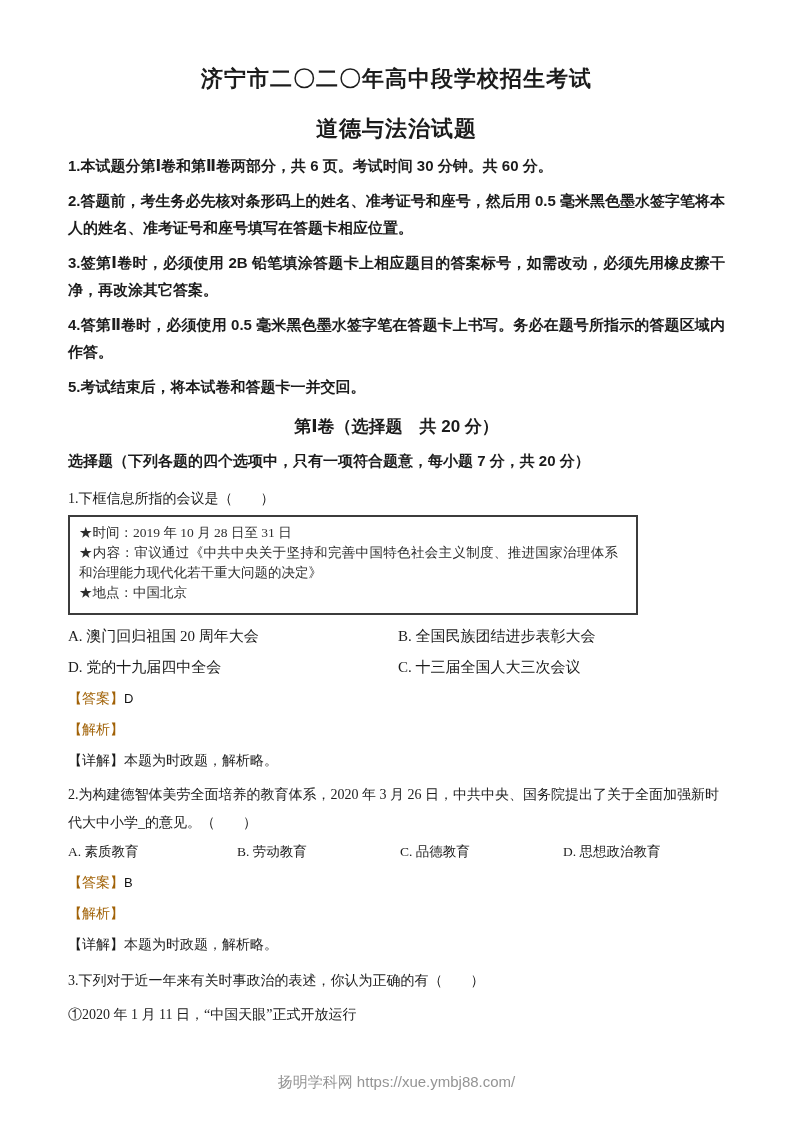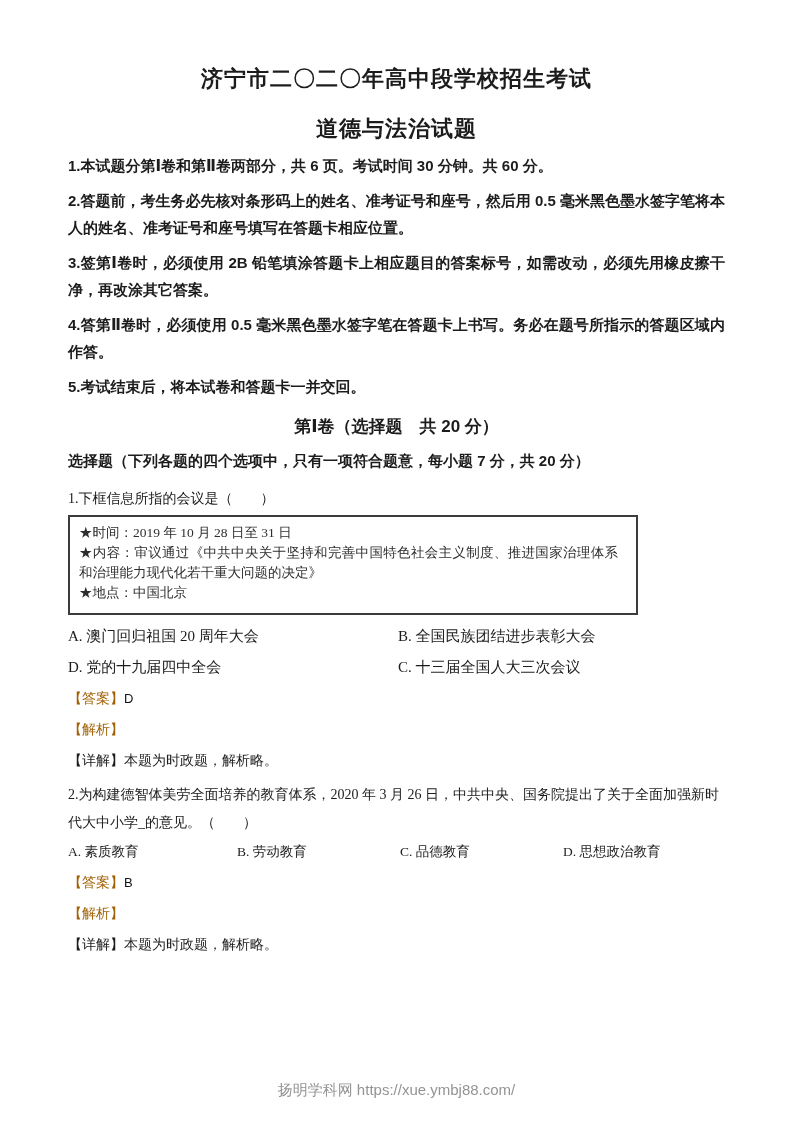--- a/index.html
+++ b/index.html
@@ -104,21 +104,21 @@
   }
   .detail-line { color: #1c1c1c; }
   .sub-item {
     font-size: 14px;
     line-height: 19px;
     margin-top: 15px;
   }
   .footer-watermark {
     position: absolute;
     left: 0;
-    bottom: 22px;
+    bottom: 30px;
     width: 100%;
     text-align: center;
     font-family: "Liberation Sans", "DejaVu Sans", sans-serif;
     font-size: 15px;
     color: #949494;
   }
 </style>
 </head>
 <body>
 
@@ -168,16 +168,20 @@
     </div>
     <div class="meta-line">
       <span class="answer-label">【答案】</span><span class="answer-value">B</span>
     </div>
     <div class="meta-line">
       <span class="analysis-label">【解析】</span>
     </div>
     <div class="meta-line detail-line">【详解】本题为时政题，解析略。</div>
   </div>
 
+  <div>
+    <div class="q-stem">3.下列对于近一年来有关时事政治的表述，你认为正确的有（　　）</div>
+    <div class="sub-item">①2020 年 1 月 11 日，“中国天眼”正式开放运行</div>
+  </div>
 
   <div class="footer-watermark">扬明学科网 https://xue.ymbj88.com/</div>
 
 </div>
 
 </body></html>

